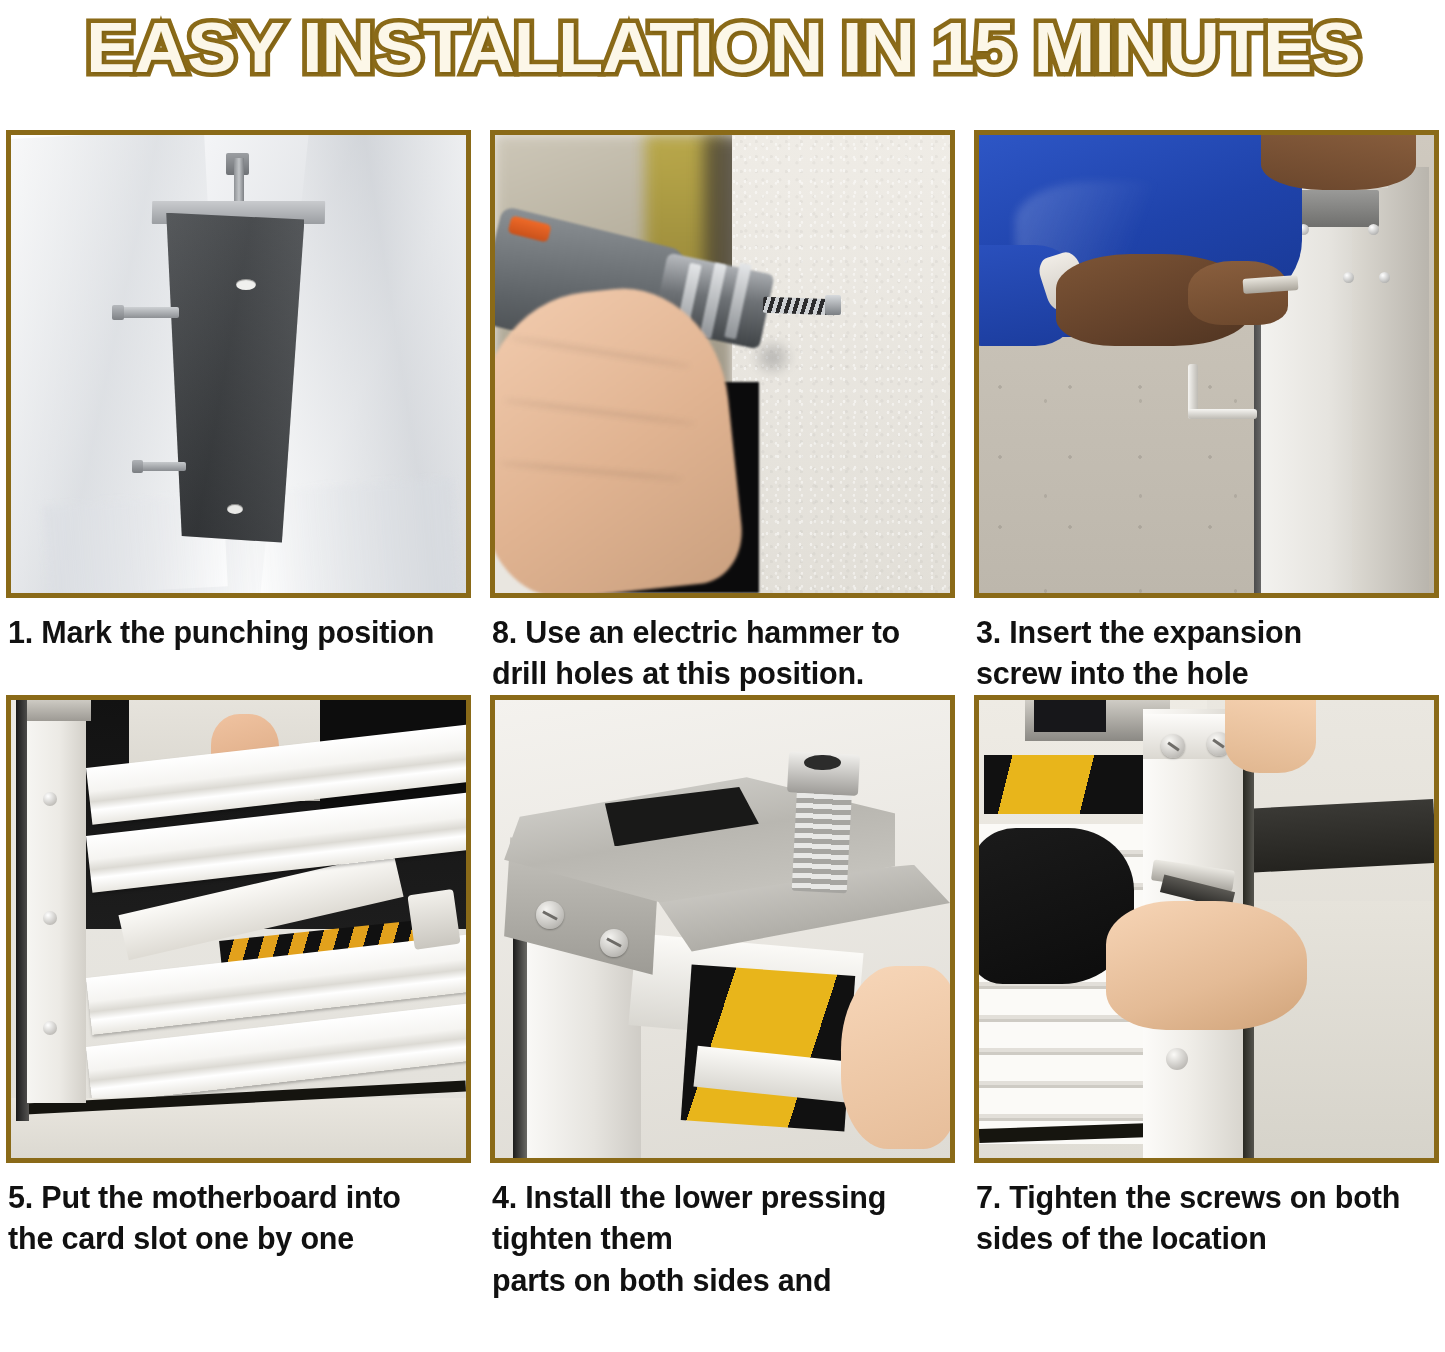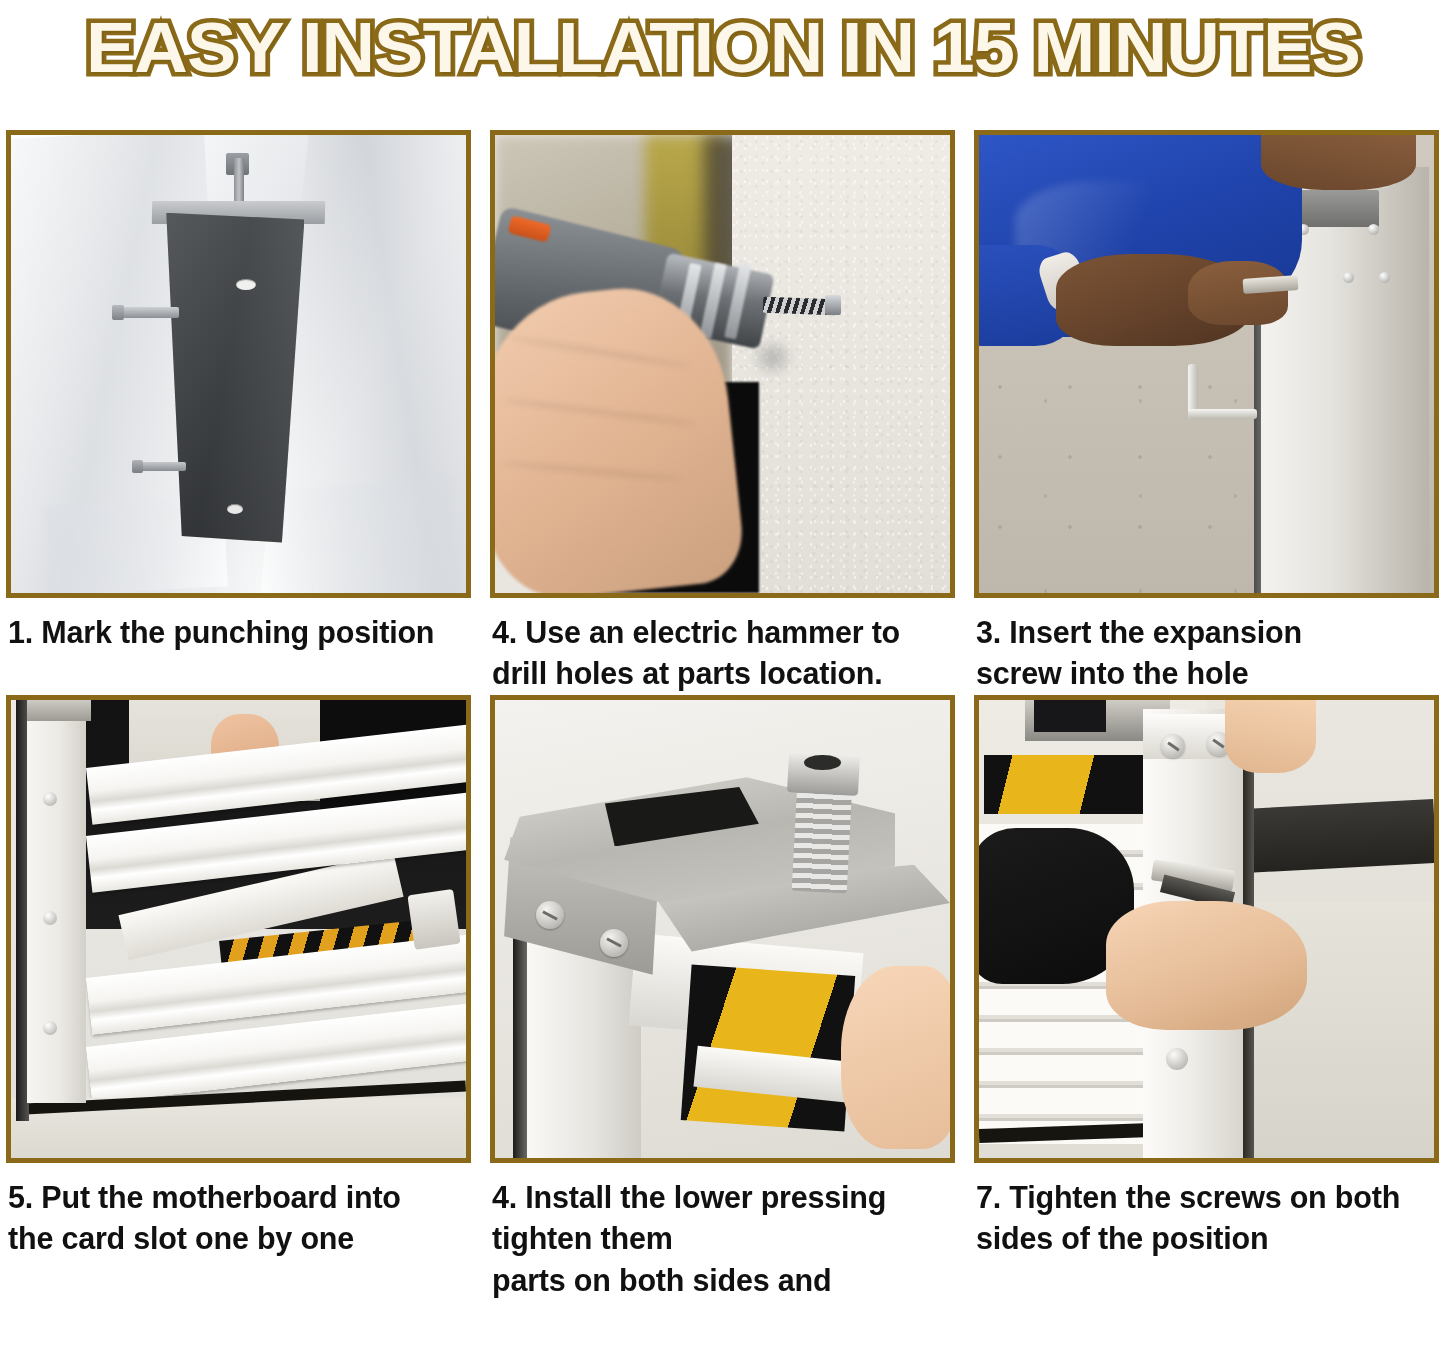--- a/index.html
+++ b/index.html
@@ -367,22 +367,22 @@
           <div class="dust"></div>
           <div class="bit"></div>
           <div class="bittip"></div>
           <div class="hand"></div>
           <div class="fgr f1"></div>
             <div class="fgr f2"></div>
             <div class="fgr f3"></div>
         </div>
       </div>
       <div class="caption">
-        <span class="cap-line">4. Use an electric hammer to</span>
-        <span class="cap-line">drill holes at parts location.</span>
+        <span class="cap-line">8. Use an electric hammer to</span>
+        <span class="cap-line">drill holes at this position.</span>
       </div>
     </div>
 
     <div class="cell">
       <div class="frame">
         <div class="photo p3">
           <div class="floor"></div>
           <div class="coledge"></div>
           <div class="col"></div>
             <div class="colface"></div>
@@ -488,18 +488,18 @@
           <div class="armtop6"></div>
           <div class="sleeve6"></div>
           <div class="tool6"></div>
           <div class="tool6b"></div>
           <div class="hand6"></div>
           <div class="scr6b"></div>
         </div>
       </div>
       <div class="caption">
         <span class="cap-line">7. Tighten the screws on both</span>
-        <span class="cap-line">sides of the position</span>
+        <span class="cap-line">sides of the location</span>
       </div>
     </div>
 
   </div>
 </div>
 
 </body></html>

